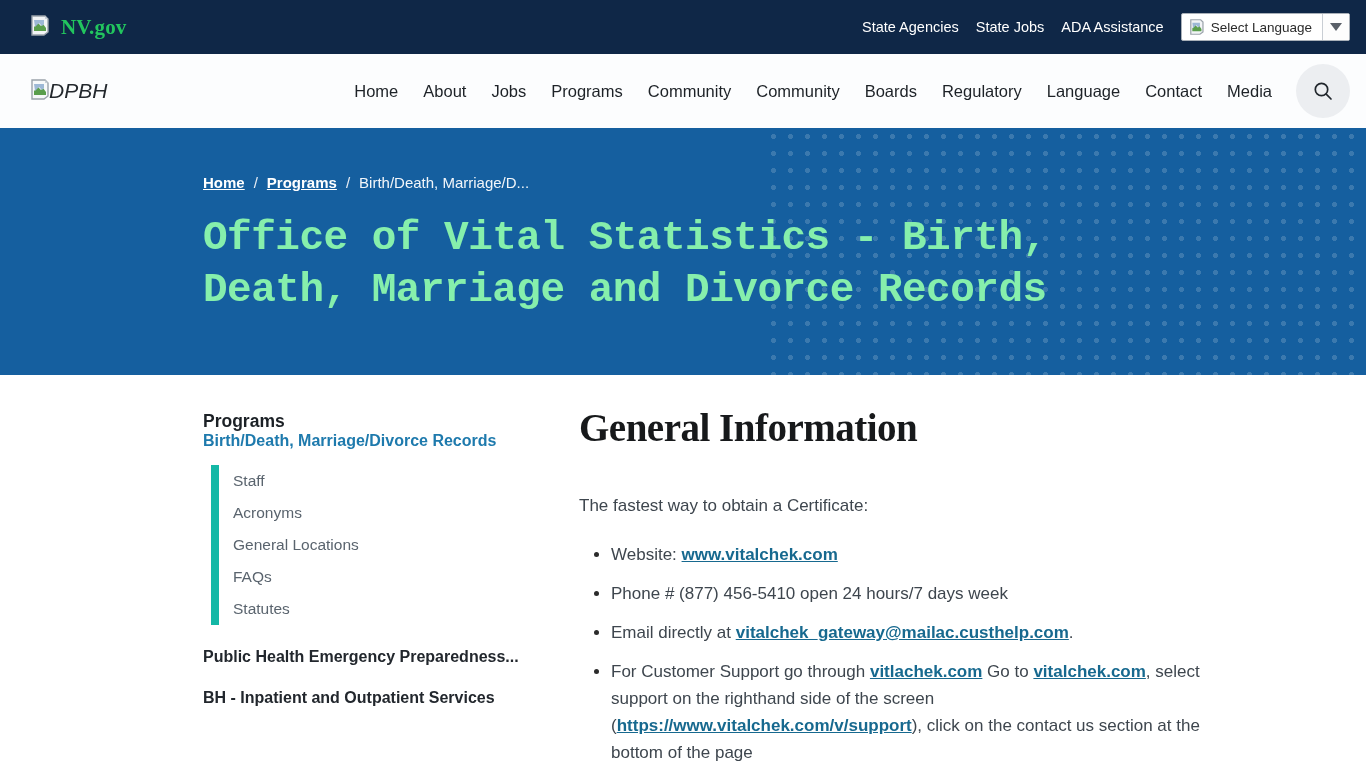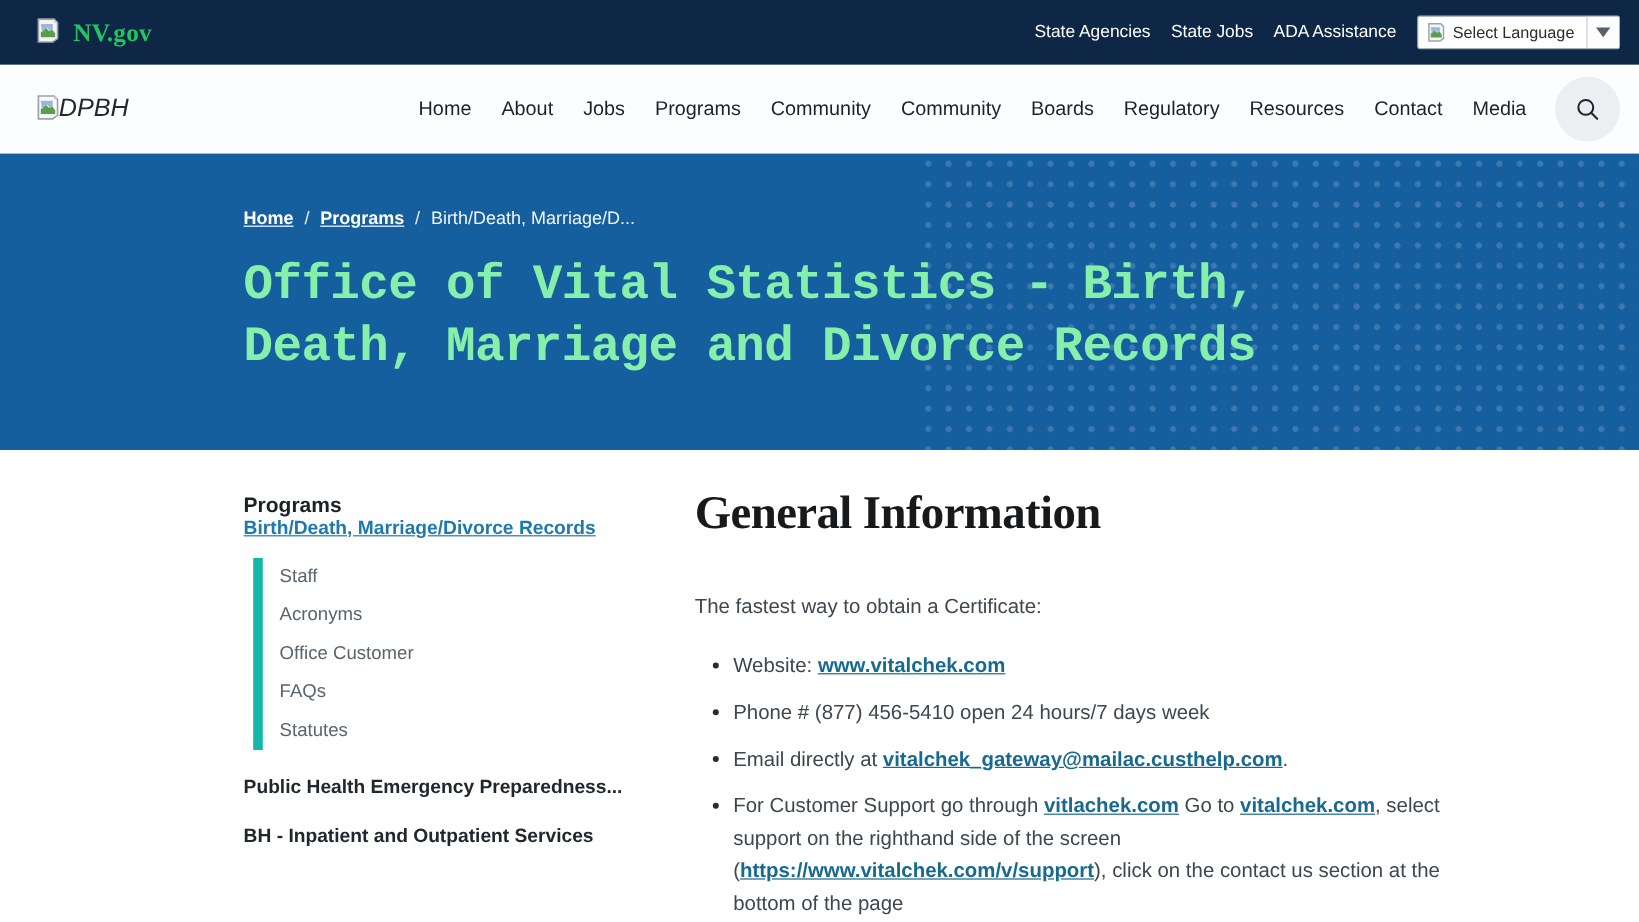--- a/index.html
+++ b/index.html
@@ -47,21 +47,21 @@
   .crumb-current { color: #f2f6fa; }
   .hero-title { margin-top: 21px; color: #86efac; font-family: Liberation Mono, monospace;
     font-weight: 700; font-size: 41px; line-height: 1.28; max-width: 990px;
     letter-spacing: -0.5px; }
 
   
   .main { display: flex; padding-left: 203px; }
   .sidebar { width: 376px; flex-shrink: 0; padding-top: 36px; }
   .sidebar-heading { font-size: 17.5px; font-weight: 700; color: #1c2126; }
   .sidebar-active { margin-top: 34px; color: #1e7aad; font-weight: 700; font-size: 16px;
-    cursor: pointer; text-decoration: underline; }
+    cursor: pointer; }
   .sub-list { margin-top: 15px; margin-left: 8px; border-left: 8px solid #14b8a6;
     padding-left: 14px; list-style: none; }
   .sub-item { font-size: 15.5px; color: #5a646e; height: 32px; display: flex;
     align-items: center; cursor: pointer; }
   .sidebar-other { margin-top: 23px; font-weight: 700; font-size: 16px; color: #22272d;
     cursor: pointer; }
 
   .content { width: 622px; padding-top: 30px; }
   .content-heading { font-family: "Liberation Serif", serif; font-weight: 700;
     font-size: 39px; color: #17191b; letter-spacing: -0.5px; }
@@ -126,21 +126,21 @@
   </div>
   <div class="nav-menu">
     <a class="nav-item">Home</a>
     <a class="nav-item">About</a>
     <a class="nav-item">Jobs</a>
     <a class="nav-item">Programs</a>
     <a class="nav-item">Community</a>
     <a class="nav-item">Community</a>
     <a class="nav-item">Boards</a>
     <a class="nav-item">Regulatory</a>
-    <a class="nav-item">Resources</a>
+    <a class="nav-item">Language</a>
     <a class="nav-item">Contact</a>
     <a class="nav-item">Media</a>
   </div>
   <button class="search-btn">
     <span>
       <svg class="icon-svg" width="22" height="22" viewBox="0 0 22 22">
         <circle cx="9.5" cy="9.5" r="6.2" fill="none" stroke="#20262c" stroke-width="1.7"></circle>
         <line x1="14.2" y1="14.2" x2="19" y2="19" stroke="#20262c" stroke-width="1.7" stroke-linecap="round"></line>
       </svg>
     </span>
@@ -162,21 +162,21 @@
 </section>
 
 <div class="main">
 
   <aside class="sidebar">
     <h2 class="sidebar-heading">Programs</h2>
     <a class="sidebar-active">Birth/Death, Marriage/Divorce Records</a>
     <ul class="sub-list">
       <li class="sub-item">Staff</li>
       <li class="sub-item">Acronyms</li>
-      <li class="sub-item">Office Customer</li>
+      <li class="sub-item">General Locations</li>
       <li class="sub-item">FAQs</li>
       <li class="sub-item">Statutes</li>
     </ul>
     <a class="sidebar-other" style="display:block">Public Health Emergency Preparedness...</a>
     <a class="sidebar-other" style="display:block">BH - Inpatient and Outpatient Services</a>
   </aside>
 
   <main class="content">
     <h2 class="content-heading">General Information</h2>
     <p class="intro">The fastest way to obtain a Certificate:</p>

